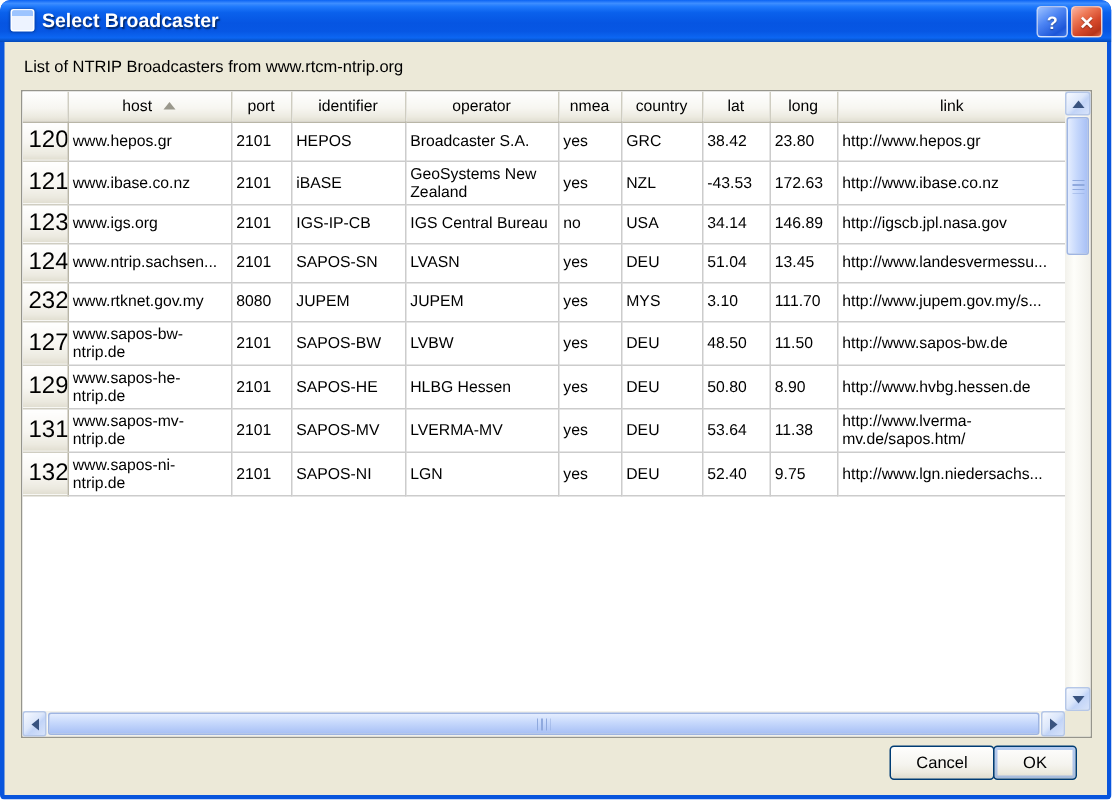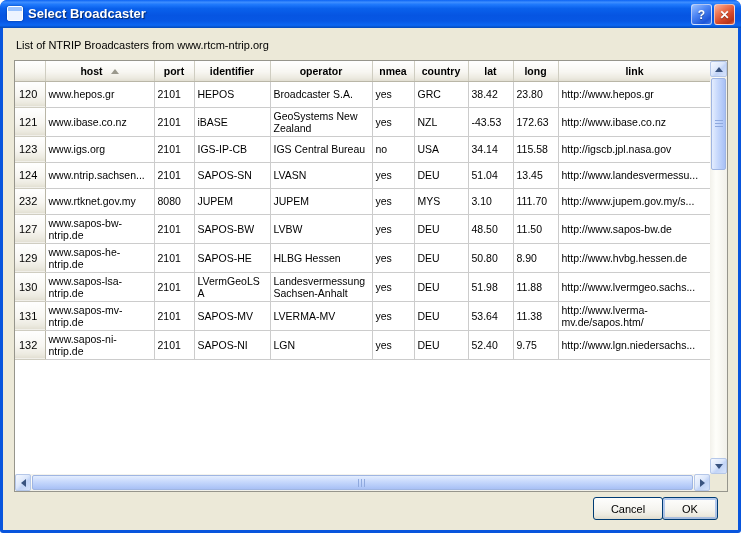--- a/index.html
+++ b/index.html
@@ -53,27 +53,27 @@
   
   .table-frame {
     position:absolute; left:11px; top:32px; width:714px; height:432px;
     border:1px solid #96958C; background:#fff;
   }
   .grid-area { position:absolute; left:0; top:0; right:17px; bottom:17px; overflow:hidden; background:#fff; }
 
   table { table-layout:fixed; width:696px; border-collapse:collapse; }
   th.hcell {
     height:20px; padding:1px 3px;
-    font-size:10.5px; font-weight:bold; text-align:center; vertical-align:middle;
+    font-size:10.5px; font-weight:normal; text-align:center; vertical-align:middle;
     background: linear-gradient(180deg,#FFFFFF 0%,#F7F6F1 55%,#ECEAE0 85%,#E1DED1 100%);
     border-right:1px solid #CFCDC1; border-bottom:1px solid #B9B6A7;
     white-space:nowrap; overflow:hidden;
   }
   th.rowhdr {
-    padding:2px 4px; font-size:11px; font-weight:normal; text-align:left; vertical-align:middle;
+    padding:2px 4px; font-size:16px; font-weight:normal; text-align:left; vertical-align:middle;
     background: linear-gradient(180deg,#FFFFFF 0%,#F7F6F1 55%,#ECEAE0 85%,#E1DED1 100%);
     border-right:1px solid #B9B6A7; border-bottom:1px solid #CFCDC1;
     overflow:hidden;
   }
   td {
     padding:2px 3px; height:26px; font-size:10.5px; line-height:12px;
     vertical-align:middle; text-align:left; color:#000; background:#fff;
     border-right:1px solid var(--grid_line,#CCCCCC);
     border-bottom:1px solid var(--grid_line,#CCCCCC);
     overflow:hidden; word-wrap:break-word;
@@ -220,21 +220,21 @@
               </tr>
               <tr>
                 <th class="rowhdr">123</th>
                 <td>www.igs.org</td>
                 <td>2101</td>
                 <td>IGS-IP-CB</td>
                 <td>IGS Central Bureau</td>
                 <td>no</td>
                 <td>USA</td>
                 <td>34.14</td>
-                <td>115.58</td>
+                <td>146.89</td>
                 <td>http://igscb.jpl.nasa.gov</td>
               </tr>
               <tr>
                 <th class="rowhdr">124</th>
                 <td>www.ntrip.sachsen...</td>
                 <td>2101</td>
                 <td>SAPOS-SN</td>
                 <td>LVASN</td>
                 <td>yes</td>
                 <td>DEU</td>
@@ -272,32 +272,20 @@
                 <td>2101</td>
                 <td>SAPOS-HE</td>
                 <td>HLBG Hessen</td>
                 <td>yes</td>
                 <td>DEU</td>
                 <td>50.80</td>
                 <td>8.90</td>
                 <td>http://www.hvbg.hessen.de</td>
               </tr>
               <tr>
-                <th class="rowhdr">130</th>
-                <td>www.sapos-lsa-ntrip.de</td>
-                <td>2101</td>
-                <td>LVermGeoLSA</td>
-                <td>Landesvermessung Sachsen-Anhalt</td>
-                <td>yes</td>
-                <td>DEU</td>
-                <td>51.98</td>
-                <td>11.88</td>
-                <td>http://www.lvermgeo.sachs...</td>
-              </tr>
-              <tr>
                 <th class="rowhdr">131</th>
                 <td>www.sapos-mv-ntrip.de</td>
                 <td>2101</td>
                 <td>SAPOS-MV</td>
                 <td>LVERMA-MV</td>
                 <td>yes</td>
                 <td>DEU</td>
                 <td>53.64</td>
                 <td>11.38</td>
                 <td>http://www.lverma-mv.de/sapos.htm/</td>

